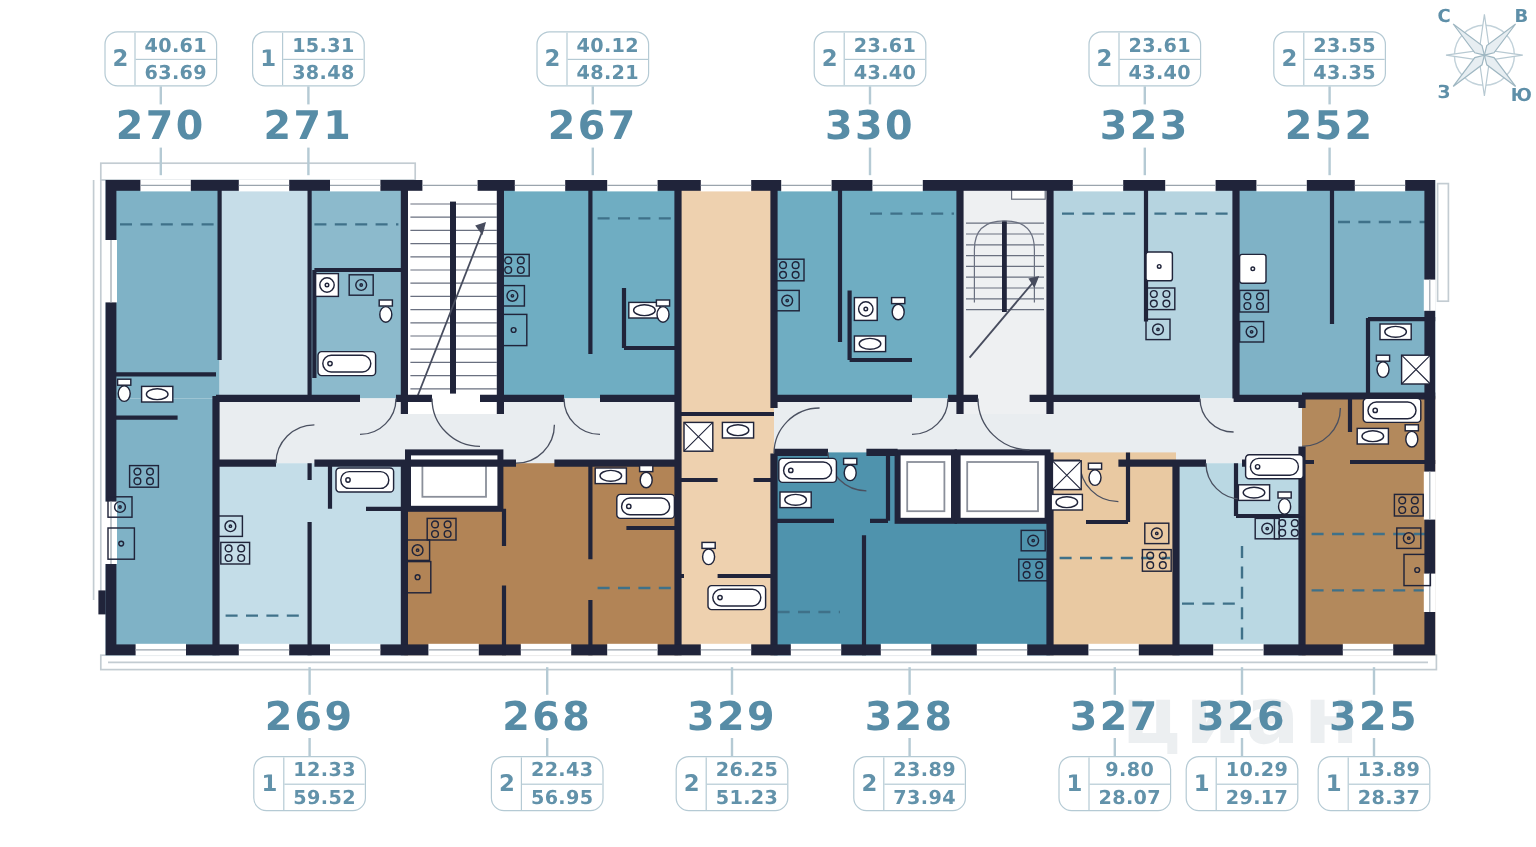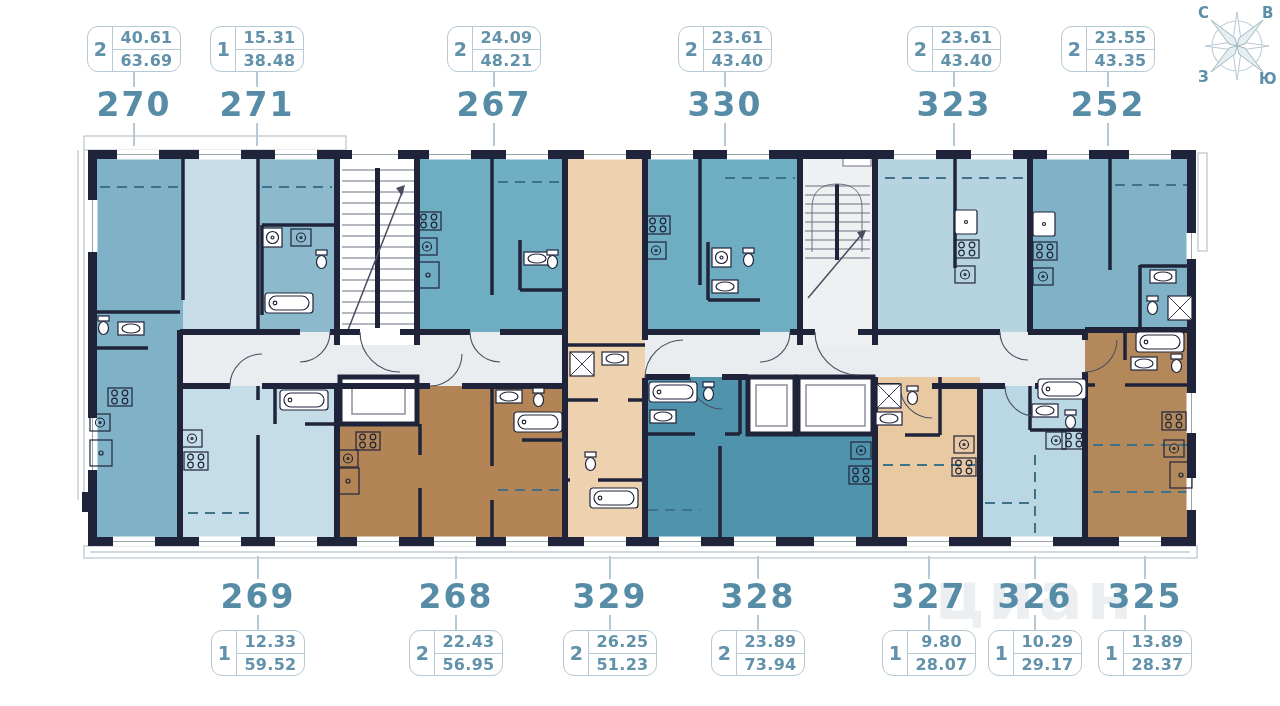--- a/index.html
+++ b/index.html
@@ -345,21 +345,21 @@
     </div>
     <div class="tick t1"></div>
     <div class="num">271</div>
     <div class="tick t2"></div>
   </div>
 
   <div class="lg top" style="left:446px">
     <div class="badge">
       <span class="rooms">2</span>
       <span class="areas">
-          <span class="a first">24.09</span>
+          <span class="a first">40.12</span>
           <span class="a">48.21</span>
         </span>
     </div>
     <div class="tick t1"></div>
     <div class="num">267</div>
     <div class="tick t2"></div>
   </div>
 
   <div class="lg top" style="left:677px">
     <div class="badge">

